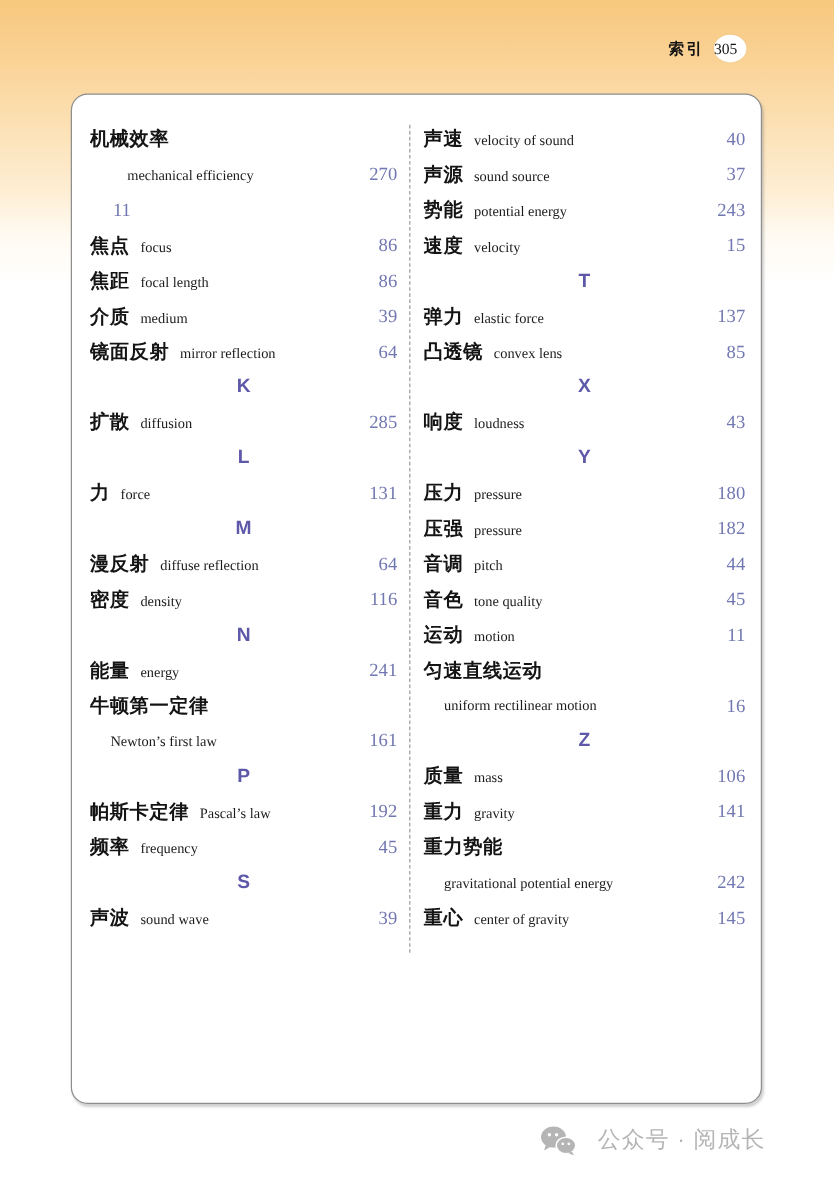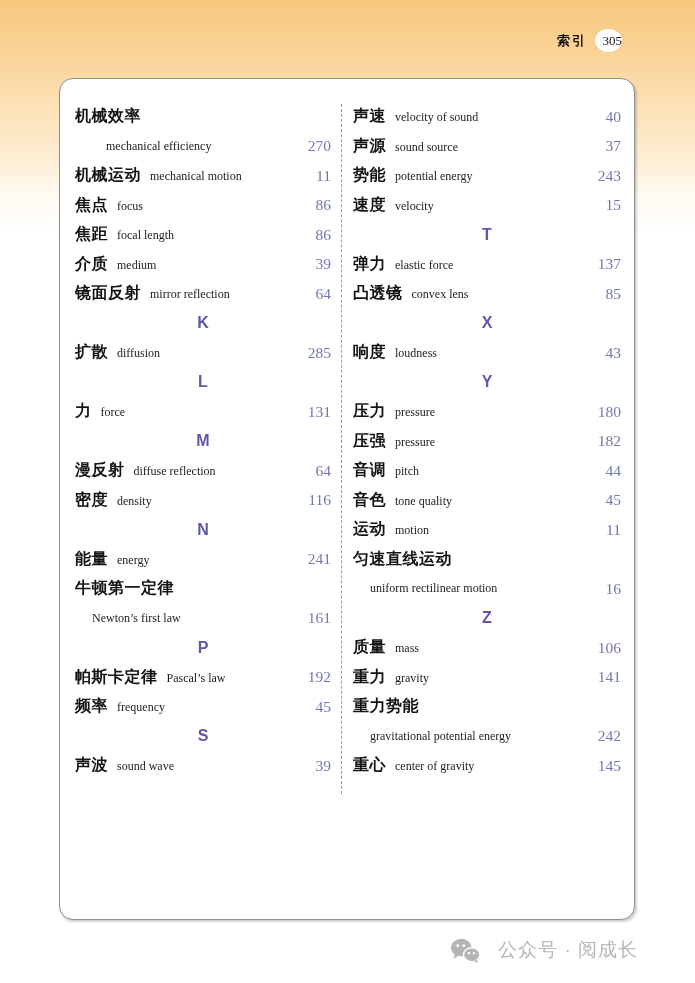--- a/index.html
+++ b/index.html
@@ -9,21 +9,21 @@
     background:linear-gradient(180deg,#f7c87e 0%,#fad295 5%,#fce2b7 11%,#fdedd2 16%,#fffaf2 20%,#ffffff 24%,#ffffff 100%);
   }
   
   .header{position:absolute;top:29px;right:73px;display:flex;align-items:center;gap:8px;}
   .header-label{
     font-family:"Liberation Serif","DejaVu Serif",serif;font-weight:700;
     font-size:13px;color:#141414;letter-spacing:2px;
   }
   .page-badge{
     background:#ffffff;border-radius:50%;min-width:27px;height:23px;
-    display:flex;align-items:center;justify-content:flex-end;
+    display:flex;align-items:center;justify-content:flex-start;
     font-family:"Liberation Serif","DejaVu Serif",serif;font-size:13px;color:#141414;
     box-shadow:0 0 2px rgba(0,0,0,0.06);
   }
   
   .card{
     position:absolute;left:59px;top:78px;width:576px;height:842px;
     background:#ffffff;border:1.5px solid #8e8e8e;border-radius:14px;
     box-shadow:1.5px 2px 2px rgba(120,120,120,0.35);
     box-sizing:border-box;
   }
@@ -85,24 +85,20 @@
               <span class="term">机械效率</span>
             </span>
           </div>
           <div class="row continuation">
             <span class="main">
               <span class="en" style="margin-left: 14px;">mechanical efficiency</span>
             </span>
             <span class="pagenum">270</span>
           </div>
           <div class="row entry">
-            <span class="main">
-              <span class="term">机械运动</span>
-              <span class="en">mechanical motion</span>
-            </span>
             <span class="pagenum">11</span>
           </div>
           <div class="row entry">
             <span class="main">
               <span class="term">焦点</span>
               <span class="en">focus</span>
             </span>
             <span class="pagenum">86</span>
           </div>
           <div class="row entry">

